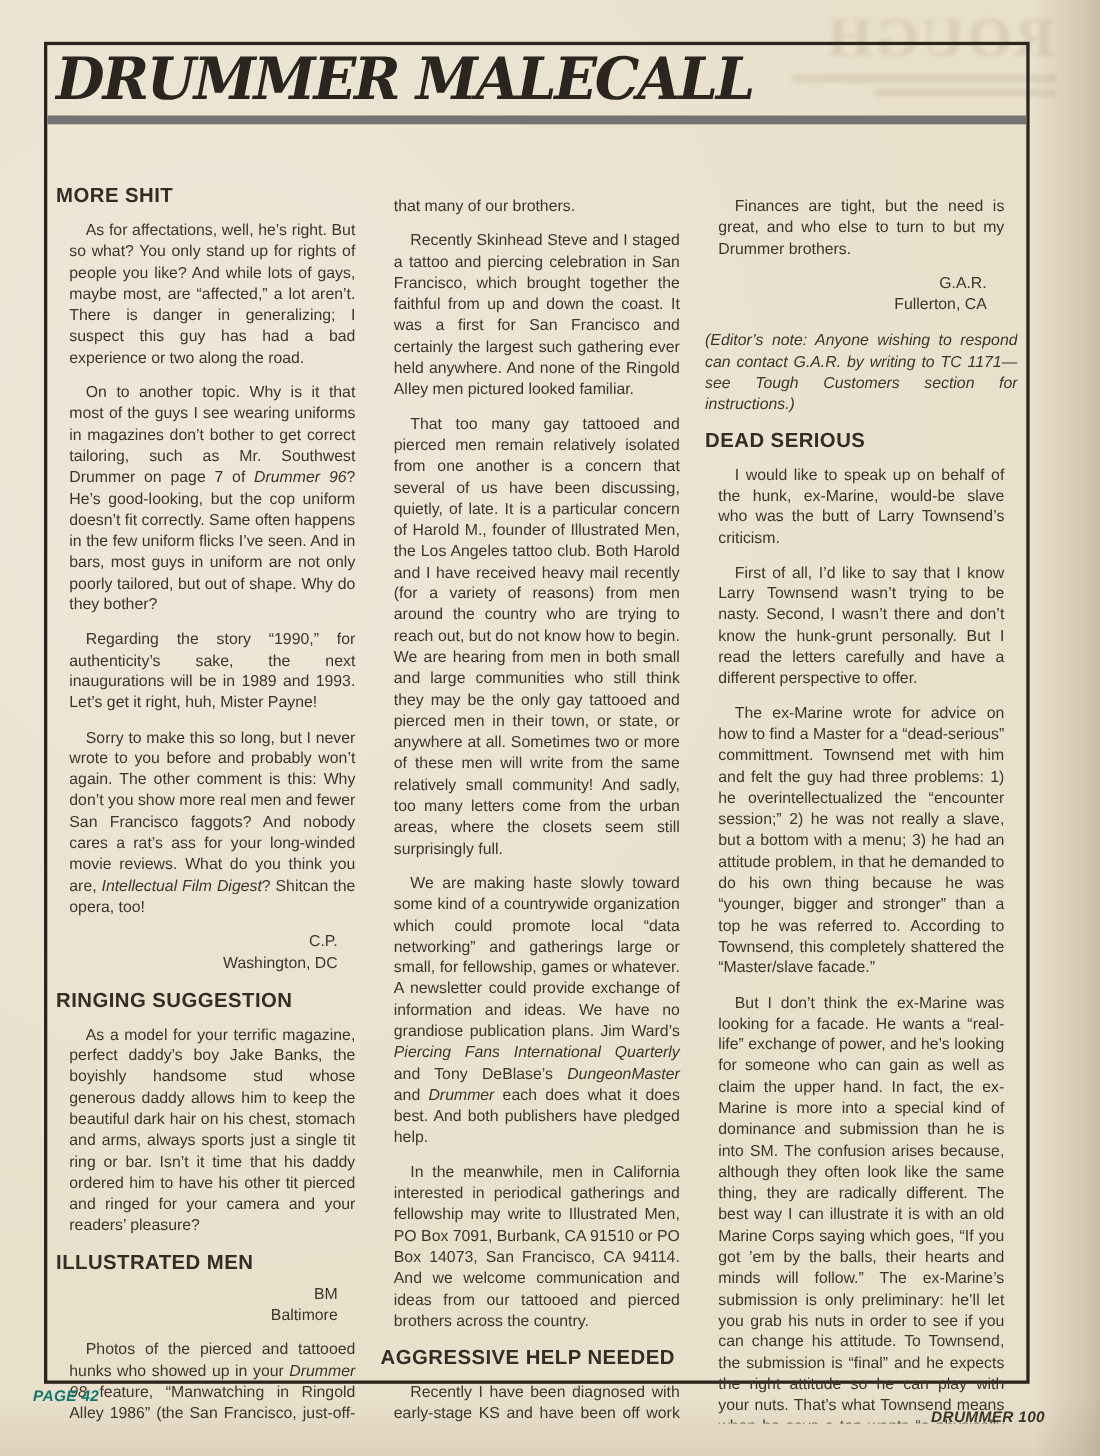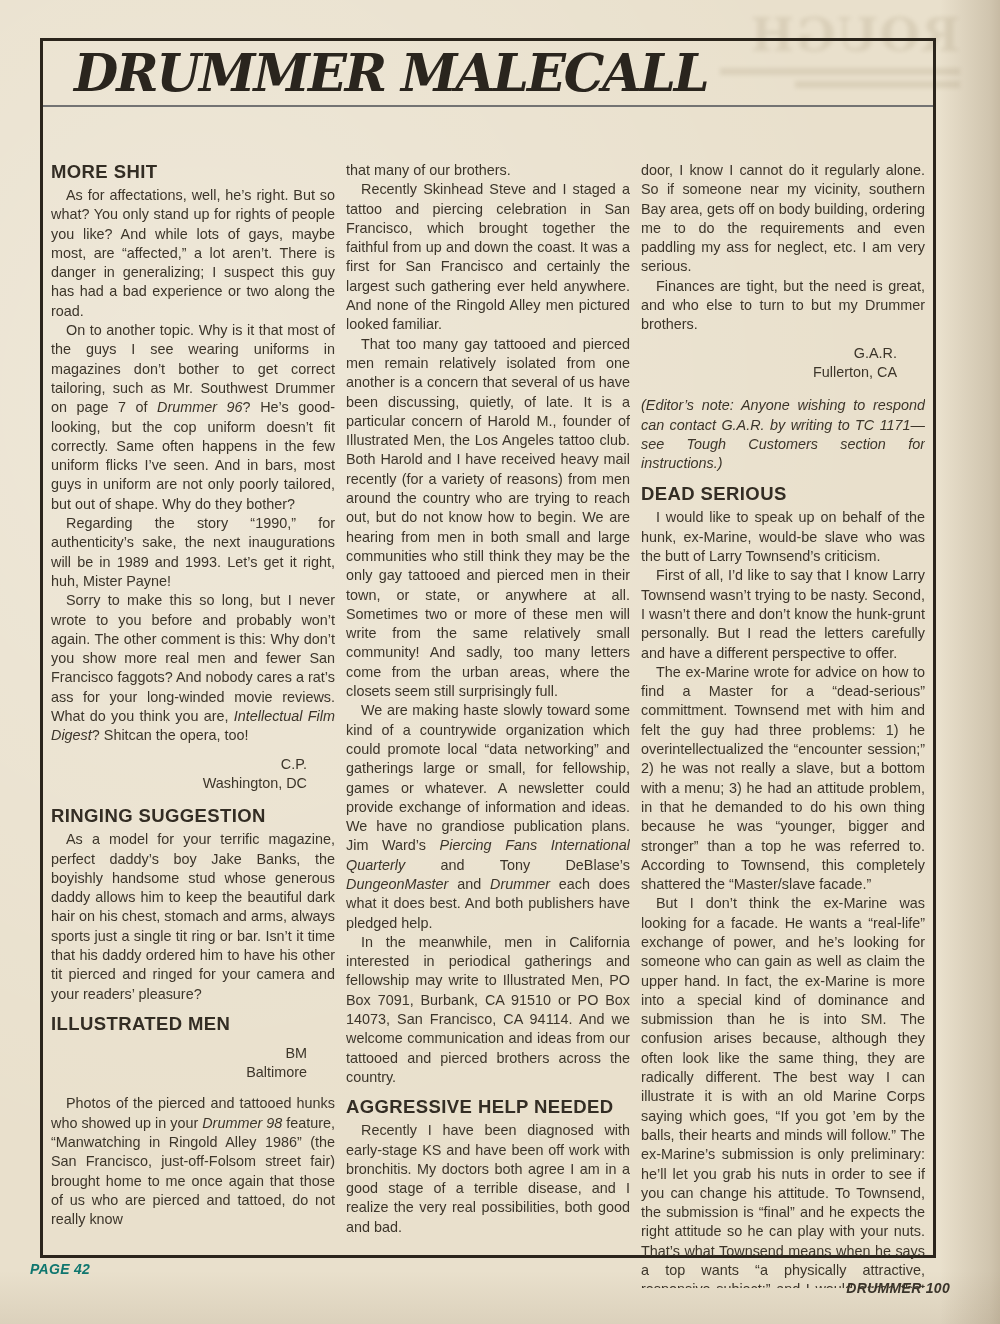--- a/index.html
+++ b/index.html
@@ -10,22 +10,22 @@
       linear-gradient(to right, rgba(120,100,70,0) 94%, rgba(120,100,70,.22) 99%, rgba(120,100,70,.30) 100%),
       linear-gradient(to bottom, rgba(120,100,70,0) 96%, rgba(120,100,70,.12) 100%),
       radial-gradient(ellipse at 20% 30%, rgba(255,255,255,.25), rgba(0,0,0,0) 60%),
       #e9e0cc;
   }
   .frame{
     position:absolute;left:40px;top:38px;width:896px;height:1220px;
     border:3px solid #2b251c;background:transparent;box-sizing:border-box;
   }
   .masthead{
-    position:relative;height:64px;border-bottom:2px solid #737373;
-    display:flex;align-items:flex-end;padding-left:23px;
+    position:relative;height:64px;border-bottom:8px solid #737373;
+    display:flex;align-items:flex-end;
   }
   .masthead .title{
     font-family:"DejaVu Serif","Liberation Serif",serif;
     font-style:italic;font-weight:bold;font-size:51px;line-height:58px;
     letter-spacing:-2px;color:#2a251e;padding:0 0 2px 8px;white-space:nowrap;
     transform:scaleY(1.04);transform-origin:left bottom;
   }
   .ghost{
     position:absolute;right:40px;top:8px;width:300px;height:120px;
     opacity:.16;filter:blur(2px);pointer-events:none;color:#8d7c58;
@@ -35,21 +35,21 @@
   .ghost .bar{height:7px;background:#8d7c58;margin:6px 0;width:80%;}
   .ghost .bar.short{width:55%;}
   .columns{
     display:flex;gap:11px;padding:54px 8px 0 8px;box-sizing:border-box;
     height:1181px;overflow:hidden;
   }
   .col{
     flex:1 1 0;min-width:0;color:#3c352a;font-size:14.4px;line-height:19.3px;
     text-align:justify;overflow:hidden;
   }
-  .blk{margin:0;}
+  .blk{margin:12px;}
   .heading{
     font-weight:bold;font-size:18.5px;letter-spacing:.4px;color:#332d24;
     text-align:left;margin:9px 0 3px 0;line-height:22px;
   }
   .col .blk:first-child.heading{margin-top:0;}
   .para{text-indent:15px;}
   .para.noindent{text-indent:0;}
   .signature{text-align:right;padding-right:28px;margin:9px 0 12px 0;}
   .editors-note{font-style:italic;margin:14px 0 10px 0;text-indent:0;}
   .footer-left{
@@ -98,21 +98,20 @@
     <div class="col">
         <div class="blk para noindent">that many of our brothers.</div>
         <div class="blk para">Recently Skinhead Steve and I staged a tattoo and piercing celebration in San Francisco, which brought together the faithful from up and down the coast. It was a first for San Francisco and certainly the largest such gathering ever held anywhere. And none of the Ringold Alley men pictured looked familiar.</div>
         <div class="blk para">That too many gay tattooed and pierced men remain relatively isolated from one another is a concern that several of us have been discussing, quietly, of late. It is a particular concern of Harold M., founder of Illustrated Men, the Los Angeles tattoo club. Both Harold and I have received heavy mail recently (for a variety of reasons) from men around the country who are trying to reach out, but do not know how to begin. We are hearing from men in both small and large communities who still think they may be the only gay tattooed and pierced men in their town, or state, or anywhere at all. Sometimes two or more of these men will write from the same relatively small community! And sadly, too many letters come from the urban areas, where the closets seem still surprisingly full.</div>
         <div class="blk para">We are making haste slowly toward some kind of a countrywide organization which could promote local “data networking” and gatherings large or small, for fellowship, games or whatever. A newsletter could provide exchange of information and ideas. We have no grandiose publication plans. Jim Ward’s <i>Piercing Fans International Quarterly</i> and Tony DeBlase’s <i>DungeonMaster</i> and <i>Drummer</i> each does what it does best. And both publishers have pledged help.</div>
         <div class="blk para">In the meanwhile, men in California interested in periodical gatherings and fellowship may write to Illustrated Men, PO Box 7091, Burbank, CA 91510 or PO Box 14073, San Francisco, CA 94114. And we welcome communication and ideas from our tattooed and pierced brothers across the country.</div>
         <div class="blk heading">AGGRESSIVE HELP NEEDED</div>
         <div class="blk para">Recently I have been diagnosed with early-stage KS and have been off work with bronchitis. My doctors both agree I am in a good stage of a terrible disease, and I realize the very real possibilities, both good and bad.</div>
       </div>
     <div class="col">
-        <div class="blk para noindent">door, I know I cannot do it regularly alone. So if someone near my vicinity, southern Bay area, gets off on body building, ordering me to do the requirements and even paddling my ass for neglect, etc. I am very serious.</div>
         <div class="blk para">Finances are tight, but the need is great, and who else to turn to but my Drummer brothers.</div>
         <div class="blk signature">
           <div>G.A.R.</div>
           <div>Fullerton, CA</div>
         </div>
         <div class="blk editors-note">(Editor’s note: Anyone wishing to respond can contact G.A.R. by writing to TC 1171—see Tough Customers section for instructions.)</div>
         <div class="blk heading">DEAD SERIOUS</div>
         <div class="blk para">I would like to speak up on behalf of the hunk, ex-Marine, would-be slave who was the butt of Larry Townsend’s criticism.</div>
         <div class="blk para">First of all, I’d like to say that I know Larry Townsend wasn’t trying to be nasty. Second, I wasn’t there and don’t know the hunk-grunt personally. But I read the letters carefully and have a different perspective to offer.</div>
         <div class="blk para">The ex-Marine wrote for advice on how to find a Master for a “dead-serious” committment. Townsend met with him and felt the guy had three problems: 1) he overintellectualized the “encounter session;” 2) he was not really a slave, but a bottom with a menu; 3) he had an attitude problem, in that he demanded to do his own thing because he was “younger, bigger and stronger” than a top he was referred to. According to Townsend, this completely shattered the “Master/slave facade.”</div>

